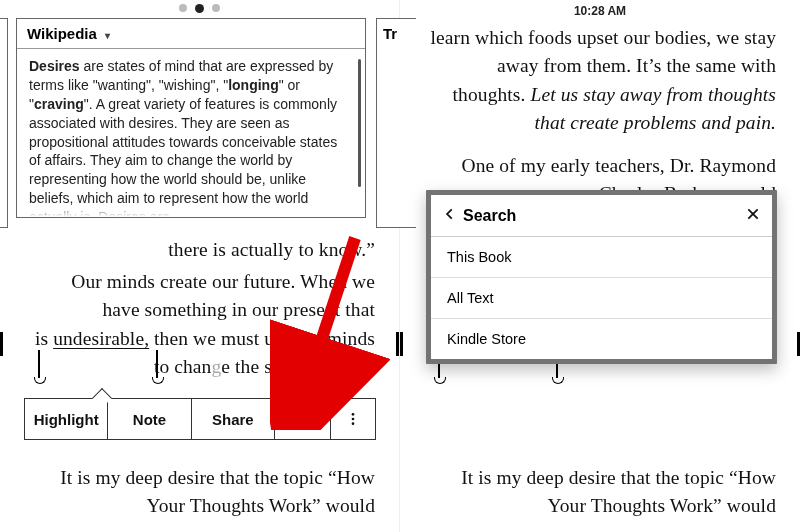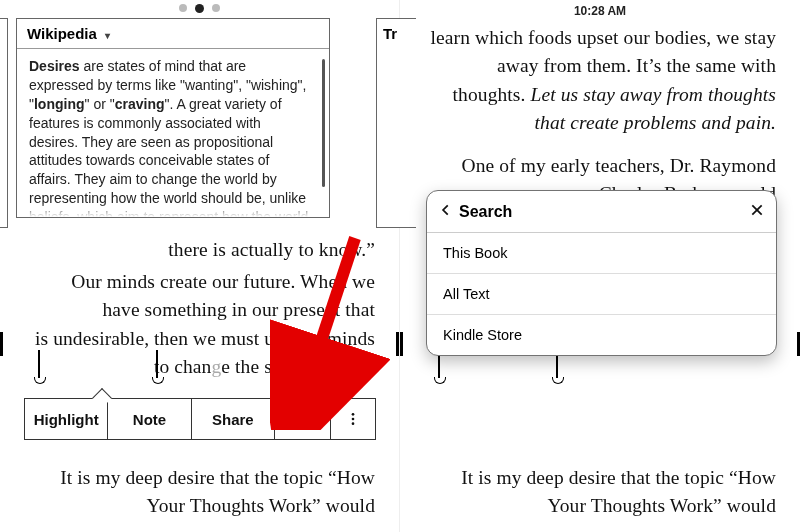--- a/index.html
+++ b/index.html
@@ -9,38 +9,38 @@
   .page { height: 532px; position: relative; }
   .page.left  { width: 400px; border-right: 1px solid #eee; }
   .page.right { width: 400px; }
 
   
   .dots { position: absolute; top: 4px; left: 0; right: 0; display: flex; justify-content: center; gap: 8px; }
   .dot  { width: 8px; height: 8px; border-radius: 50%; background: #bbb; }
   .dot.active { background: #222; width: 9px; height: 9px; }
 
   
-  .wiki-card { position: absolute; top: 18px; left: 16px; width: 314px; border: 1px solid #666; background: #fff; }
+  .wiki-card { position: absolute; top: 18px; left: 16px; width: 350px; border: 1px solid #666; background: #fff; }
   .wiki-head { padding: 6px 10px; border-bottom: 1px solid #999; font-family: Arial, sans-serif; font-size: 15px; font-weight: bold; }
   .wiki-head .tri { font-size: 10px; margin-left: 4px; color:#444; }
   .wiki-body { position: relative; padding: 8px 16px 8px 12px; font-family: Arial, sans-serif; font-size: 14px; line-height: 1.35; color: #222; height: 168px; overflow: hidden; }
   .wiki-body .fade { position: absolute; bottom: 0; left: 0; right: 0; height: 14px; background: linear-gradient(rgba(255,255,255,0), #fff); }
   .wiki-scroll { position: absolute; top: 10px; right: 4px; bottom: 30px; width: 3px; background: #555; border-radius: 2px; }
   .tr-card { position: absolute; top: 18px; left: 376px; width: 40px; height: 210px; border: 1px solid #666; border-right: none; background: #fff; font-family: Arial, sans-serif; font-size: 15px; font-weight: bold; padding: 6px 6px; }
   .left-sliver { position: absolute; top: 18px; left: 0; width: 8px; height: 210px; border: 1px solid #666; border-left: none; background:#fff; }
 
   
   .book-text { position: absolute; left: 24px; right: 24px; font-size: 19.5px; line-height: 1.45; color: #111; letter-spacing: 0.1px; text-align: right; }
   .indent { text-indent: 22px; }
 
   .left .bt1 { top: 236px; }
   .left .bt2 { top: 268px; }
   .left .bt3 { top: 464px; }
 
-  .underline { text-decoration-thickness: 1px; text-underline-offset: 3px; }
+  .underline { text-decoration: underline; text-decoration-thickness: 1px; text-underline-offset: 3px; }
 
   
   .handle { position: absolute; width: 2px; height: 28px; background: #000; }
   .handle::after { content: ""; position: absolute; bottom: -6px; left: -4px; width: 10px; height: 6px; border: 1.5px solid #000; border-top: none; border-radius: 0 0 8px 8px; }
   .handle.left-h { left: 38px; top: 350px; }
   .handle.right-h{ left: 156px; top: 350px; }
 
   
   .action-bar { position: absolute; left: 24px; top: 398px; width: 352px; height: 42px; border: 1px solid #333; background: #fff; display: flex; }
   .action-bar .cell { flex: 1 1 0; border-right: 1px solid #333; display: flex; align-items: center; justify-content: center; font-family: Arial, sans-serif; font-size: 15px; font-weight: 600; color: #111; }
@@ -54,21 +54,21 @@
   
   .clock { position: absolute; top: 4px; left: 0; right: 0; text-align: center; font-family: Arial, sans-serif; font-size: 12px; font-weight: 600; color: #222; }
 
   .right .bt0 { top: 24px; }
   .right .bt1 { top: 152px; }
   .right .behind { top: 216px; color:#555; }
   .right .bt3 { top: 354px; }
   .right .bt4 { top: 464px; }
 
   
-  .search-panel { position: absolute; left: 26px; top: 190px; width: 351px; background: #fff; border: 1px solid #737373; border-radius: 12px; box-shadow: 0 6px 16px rgba(0,0,0,0.25); }
+  .search-panel { position: absolute; left: 26px; top: 190px; width: 351px; background: #fff; border: 5px solid #737373; border-radius: 1px; box-shadow: 0 6px 16px rgba(0,0,0,0.25); }
   .search-head { display: flex; align-items: center; padding: 10px 12px; border-bottom: 1px solid #ccc; font-family: Arial, sans-serif; }
   .search-head .title { font-weight: bold; font-size: 16px; margin-left: 6px; flex: 1; }
   .search-item { padding: 12px 16px; border-bottom: 1px solid #ddd; font-family: Arial, sans-serif; font-size: 14.5px; }
   .search-item:last-child { border-bottom: none; }
 
   .close-x { font-family: Arial, sans-serif; font-size: 18px; font-weight: bold; cursor: default; }
 
   .page.right .handle.left-h { left: 38px; top: 350px; }
   .page.right .handle.right-h{ left: 156px; top: 350px; }
 

